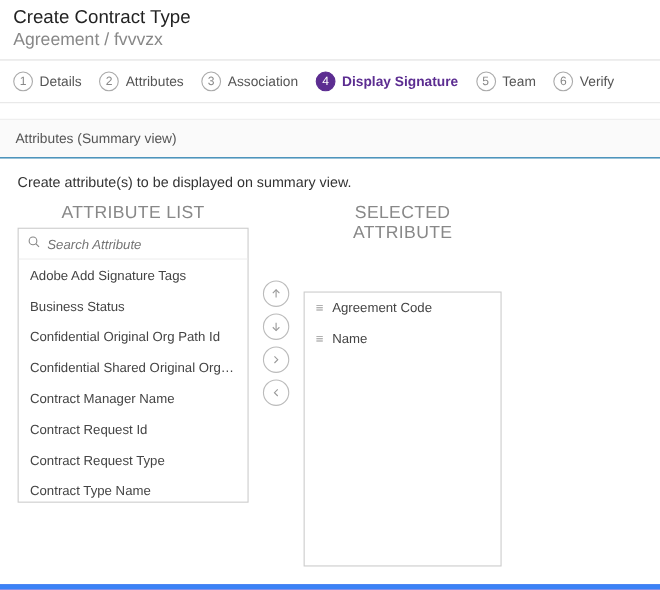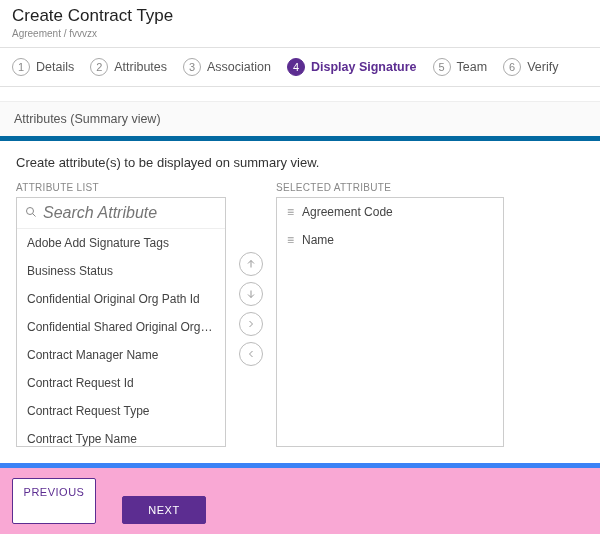--- a/index.html
+++ b/index.html
@@ -12,21 +12,21 @@
   }
   .header {
     padding: 6px 12px 8px 12px;
   }
   .header h1 {
     font-size: 17px;
     font-weight: 400;
     color: #222;
   }
   .breadcrumb {
-    font-size: 10px;
+    font-size: 16px;
     color: #888;
     margin-top: 2px;
   }
   .stepper {
     display: flex;
     align-items: center;
     border-top: 1px solid #e0e0e0;
     border-bottom: 1px solid #e0e0e0;
     padding: 8px 6px;
     gap: 4px;
@@ -62,21 +62,21 @@
   .step.active .step-label {
     color: #5c2d91;
     font-weight: 600;
   }
   .panel-gap { height: 14px; background:#fff; }
   .section-head {
     padding: 10px 14px;
     font-size: 12.5px;
     color: #555;
     border-top: 1px solid #eee;
-    border-bottom: 5px solid #0369a1;
+    border-bottom: 1px solid #0369a1;
     background: #fafafa;
   }
   .instruction {
     padding: 14px 16px 12px 16px;
     font-size: 13px;
     color: #333;
   }
   .dual-wrap {
     display: flex;
     padding: 0 16px 16px 16px;
@@ -90,46 +90,47 @@
   .col-left { width: 210px; }
   .col-mid {
     width: 50px;
     display: flex;
     flex-direction: column;
     align-items: center;
     justify-content: flex-start;
     padding-top: 70px;
     gap: 6px;
   }
-  .col-right { width: 228px; }
+  .col-right { width: 180px; gap: 40px; }
   .col-title {
-    font-size: 10px;
+    font-size: 16px;
     letter-spacing: 0.3px;
     color: #888;
     text-transform: uppercase;
     margin-bottom: 4px;
+    text-align: center;
   }
   .listbox {
     border: 1px solid #ccc;
     height: 250px;
     display: flex;
     flex-direction: column;
     background: #fff;
   }
   .search-row {
     display: flex;
     align-items: center;
     gap: 6px;
     padding: 6px 8px;
     border-bottom: 1px solid #eee;
   }
   .search-row input {
     border: none;
     outline: none;
-    font-size: 16px;
+    font-size: 12px;
     font-style: italic;
     color: #888;
     width: 100%;
     background: transparent;
   }
   .list-scroll {
     overflow-y: auto;
     flex: 1;
   }
   .list-scroll::-webkit-scrollbar { width: 8px; }

